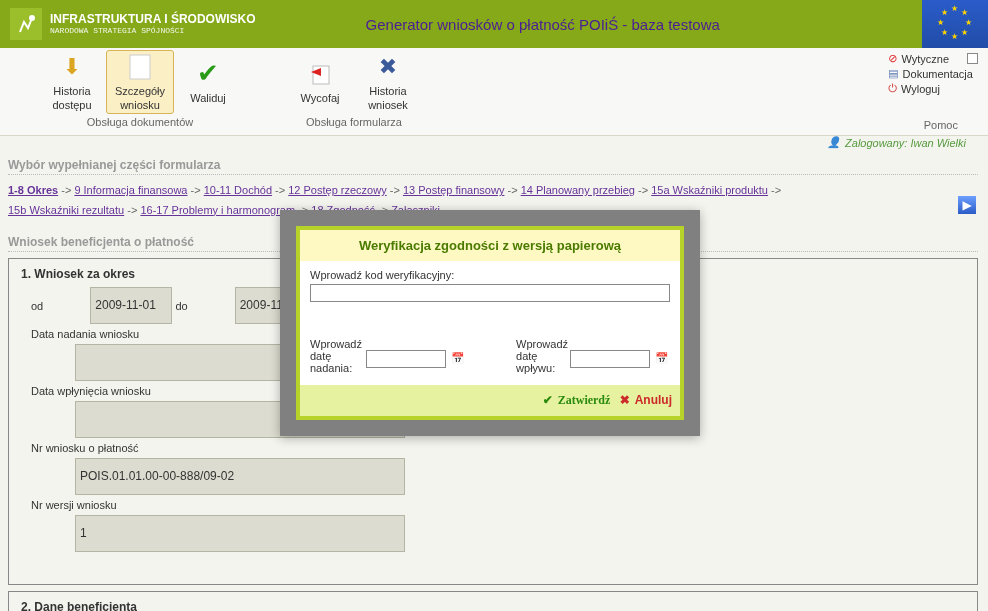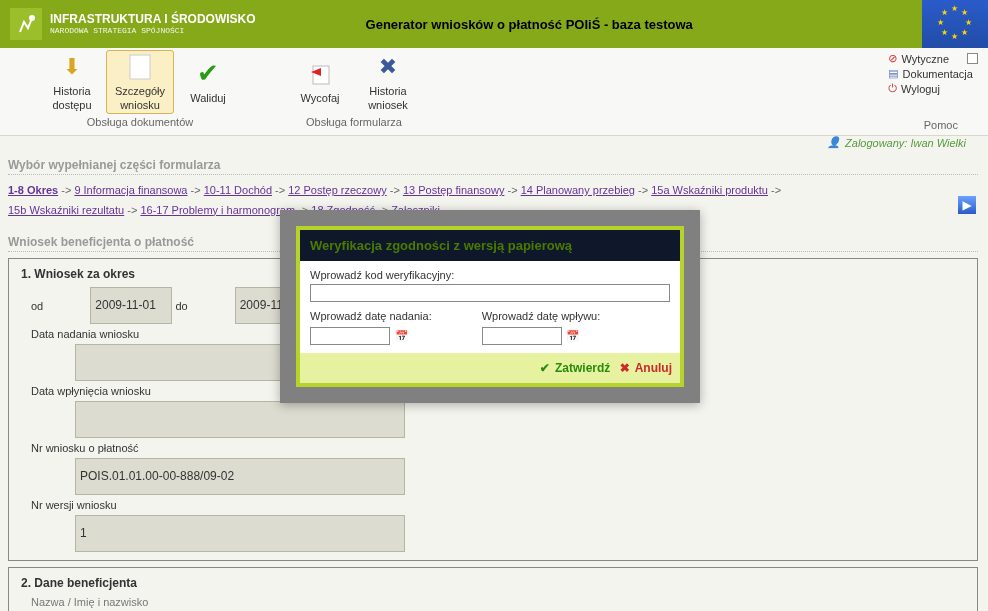--- a/index.html
+++ b/index.html
@@ -3,21 +3,21 @@
 <meta charset="utf-8">
 <style>
 * { box-sizing: border-box; margin: 0; padding: 0; }
 body { font-family: Tahoma, Arial, sans-serif; font-size: 11px; color: #333; background: #f4f4ef; width: 988px; height: 611px; overflow: hidden; position: relative; }
 
 .top-banner { height: 48px; background: #85a918; display: flex; align-items: center; padding: 0 10px; position: relative; }
 .logo-area { display: flex; align-items: center; color: #fff; gap: 8px; }
 .logo-box { width: 32px; height: 32px; background: #9abf2a; display: flex; align-items: center; justify-content: center; }
 .logo-text { font-size: 12px; font-weight: bold; line-height: 1.1; }
 .logo-sub { font-size: 8px; font-weight: normal; opacity: .9; font-family: Liberation Mono, monospace; }
-.app-title { color: #000000; font-size: 13px; font-weight: bold; margin-left: 110px; }
+.app-title { color: #4c1d95; font-size: 15px; font-weight: normal; margin-left: 110px; }
 .eu-flag { position: absolute; right: 0; top: 0; width: 66px; height: 48px; background: linear-gradient(180deg,#2a5bc9,#214da8); display: flex; align-items: center; justify-content: center; }
 .eu-stars { width: 40px; height: 40px; position: relative; }
 .eu-stars span { position: absolute; color: #ffd400; font-size: 8px; }
 
 .ribbon { background: #f8f8f6; border-bottom: 1px solid #d9d7c9; height: 88px; display: flex; position: relative; }
 .rib-group { display: flex; flex-direction: column; align-items: center; padding: 2px 4px; }
 .rib-btns { display: flex; gap: 0; }
 .rib-btn { width: 68px; height: 64px; display: flex; flex-direction: column; align-items: center; justify-content: center; gap: 3px; cursor: pointer; border: 1px solid transparent; border-radius: 3px; }
 .rib-btn.active { background: #fbefc6; border-color: #d7b455; }
 .rib-btn .icon { width: 30px; height: 30px; display: flex; align-items: center; justify-content: center; font-size: 22px; }
@@ -31,40 +31,40 @@
 .content { padding: 8px 10px 0 8px; position: relative; }
 .logged { position: absolute; top: 0; right: 22px; color: #3a8a1e; font-style: italic; display: flex; align-items: center; gap: 4px; opacity:.85; }
 .section-h { color: #999; font-size: 12px; font-weight: bold; border-bottom: 1px dotted #bbb; padding-bottom: 2px; margin-top: 14px; margin-bottom: 6px; clear: both; }
 .nav-links { line-height: 1.8; }
 .nav-links a { color: #663399; text-decoration: underline; }
 .nav-sep { color: #666; }
 .nav-current { color: #663399; font-weight: bold; text-decoration: underline; }
 .nav-play { position: absolute; right: 12px; top: 60px; width: 18px; height: 18px; background: linear-gradient(180deg,#6da0ff,#2b5bc6); display:flex;align-items:center;justify-content:center;color:#fff;font-size:12px; }
 .nav-play::before { content:"▶"; }
 
-.form-box { border: 1px solid #888; margin-top: 6px; padding: 8px 12px 4px 12px; background: #f4f4ef; }
+.form-box { border: 1px solid #888; margin-top: 6px; padding: 8px 12px 28px 12px; background: #f4f4ef; }
 .form-box h4 { font-size: 12px; font-weight: bold; margin-bottom: 6px; }
 .fld-row { margin-bottom: 4px; font-size: 11px; color: #333; padding-left: 10px; }
 .inp { border: 1px solid #b5b5a5; background: #dcdcd0; height: 37px; padding: 2px 4px; font-family: Liberation Sans, sans-serif; font-size: 12px; color: #333; margin-left: 44px; }
 .inp-ro { width: 330px; }
 .inp-date { width: 82px; }
 
 .modal { position: absolute; left: 280px; top: 210px; width: 420px; background: #fff; border: 16px solid #808080; box-shadow: 0 2px 10px rgba(0,0,0,.3); z-index: 10; }
 .modal-inner { border: 4px solid #b7d32a; }
-.modal-title { background: #0f172a; color: #4a7b00; font-size: 13px; font-weight: bold; padding: 8px 10px; }
+.modal-title { background: #fef9c3; color: #4a7b00; font-size: 13px; font-weight: bold; padding: 8px 10px; text-align: center; }
 .modal-body { padding: 8px 10px; font-size: 11px; }
 .modal-body .m-lbl { margin-bottom: 3px; }
 .modal-body input.m-inp { width: 360px; height: 18px; border: 1px solid #888; padding: 2px; font-family: inherit; }
 .modal-row2 { display: flex; gap: 50px; margin-top: 8px; }
-.m-date-wrap { display: flex; flex-direction: column; }
+.m-date-wrap { display: flex; flex-direction: row; margin-top: 28px; }
 .m-date-box { display: flex; align-items: center; gap: 4px; margin-top: 2px; }
 .m-date-box input { width: 80px; height: 18px; border: 1px solid #888; }
 .m-cal { width:16px;height:16px;display:inline-flex;align-items:center;justify-content:center;font-size:11px;color:#2b5bc6; }
 .modal-foot { background: #e6f29f; padding: 8px; text-align: right; font-size: 12px; font-weight: bold; }
-.modal-foot .ok { color: #2a8a0e; margin-right: 6px; cursor:pointer; }
+.modal-foot .ok { color: #2a8a0e; margin-right: 6px; cursor:pointer;font-family:Liberation Serif, serif; }
 .modal-foot .cancel { color: #cc2a2a; cursor:pointer; }
 .modal-foot .ic { font-weight:bold; margin-right:2px; }
 </style>
 </head>
 <body>
 
 <div class="top-banner">
   <div class="logo-area">
     <div class="logo-box">
       <svg width="24" height="24" viewBox="0 0 24 24" fill="none" stroke="#fff" stroke-width="2">

